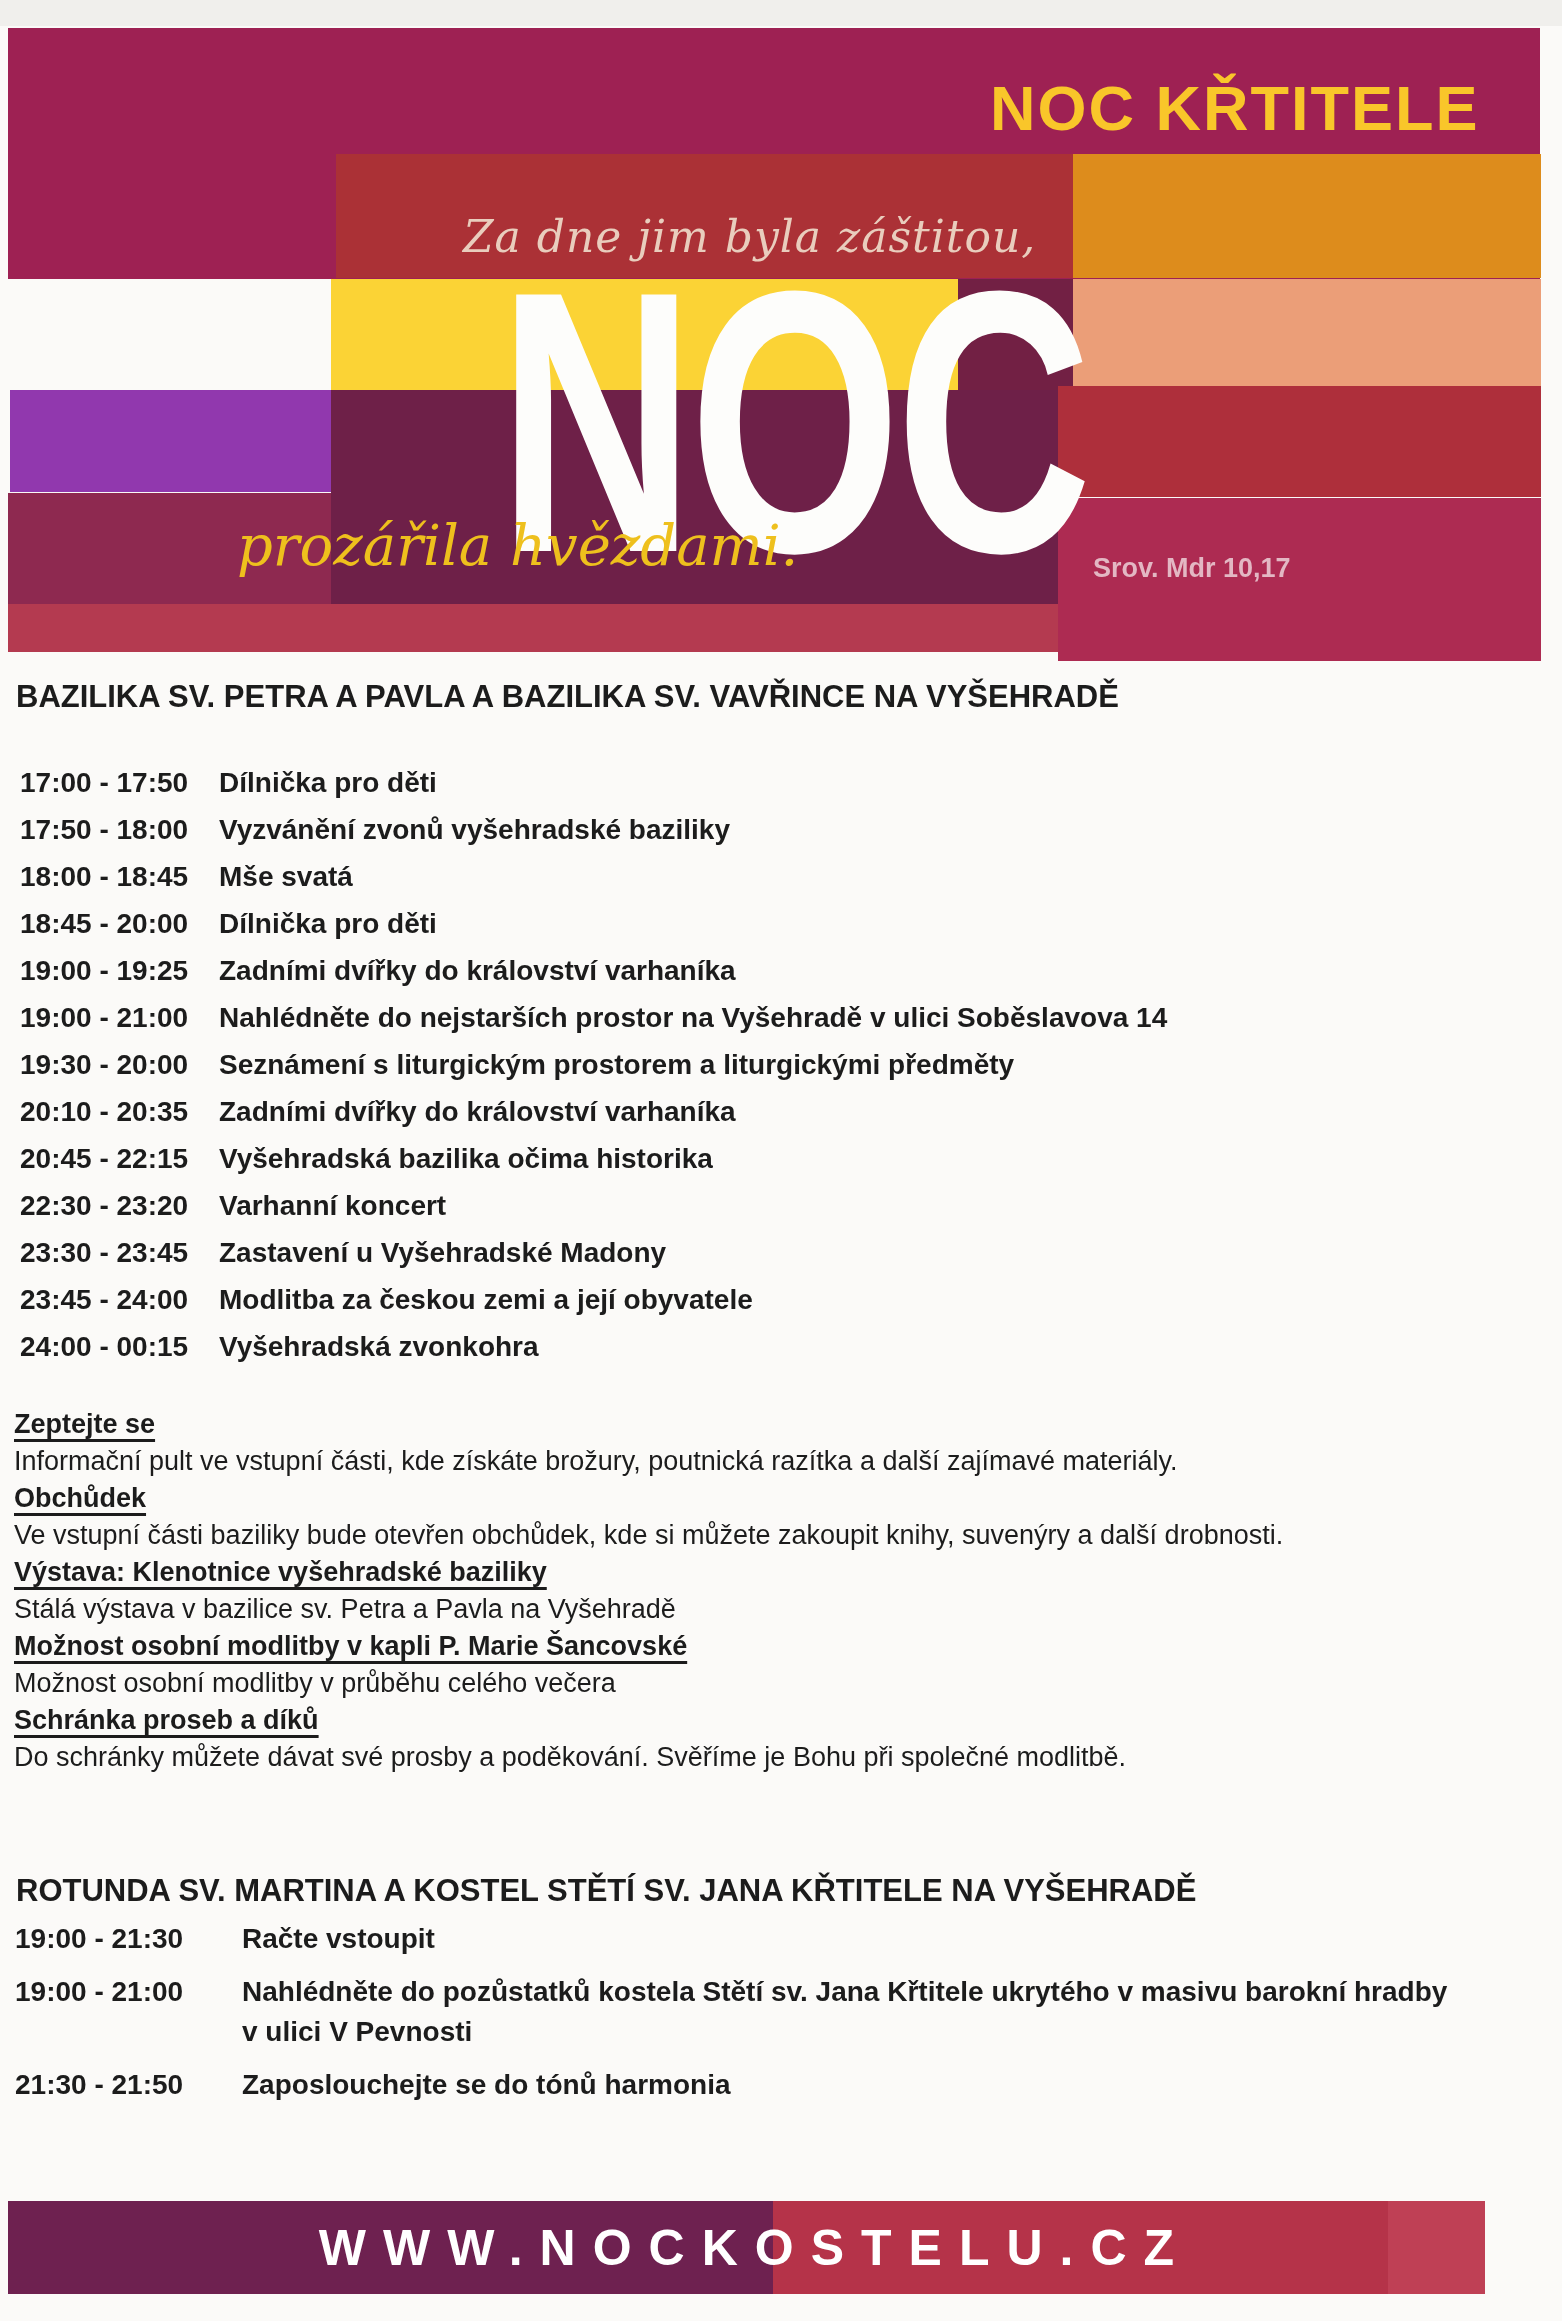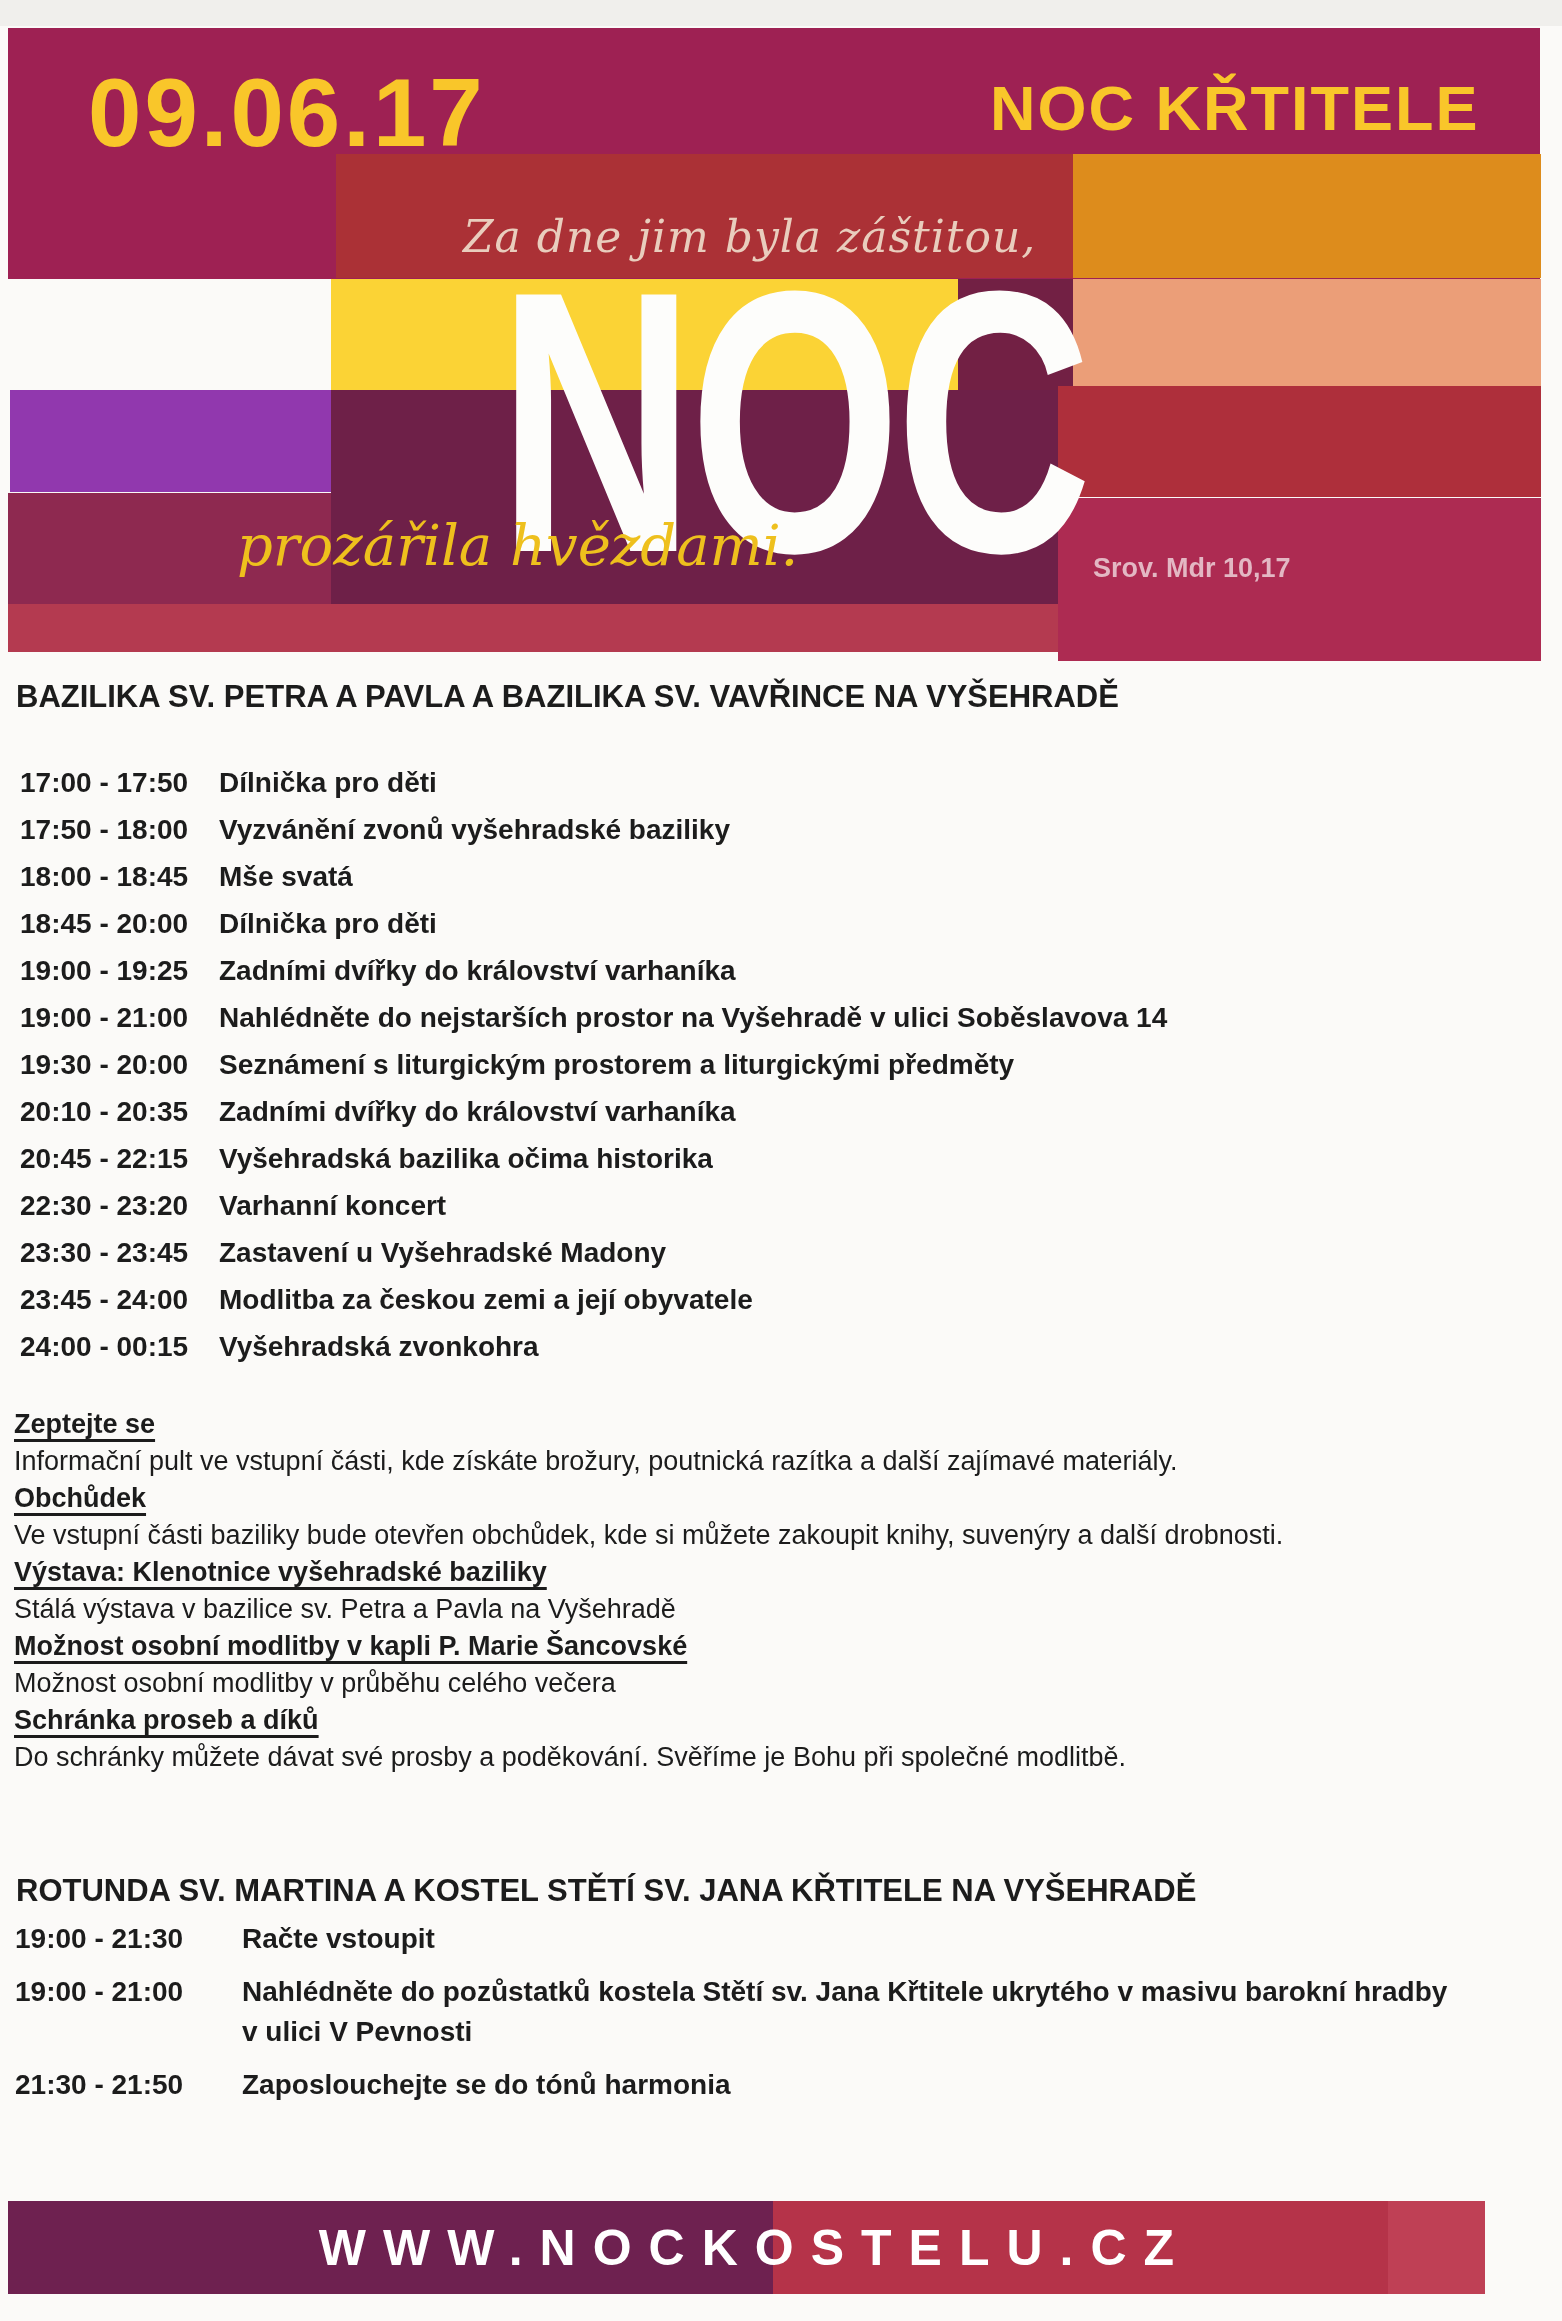--- a/index.html
+++ b/index.html
@@ -76,21 +76,20 @@
   <div class="blk blk-yellow"></div>
   <div class="blk blk-dark-maroon"></div>
   <div class="blk blk-salmon"></div>
   <div class="blk blk-purple"></div>
   <div class="blk blk-left-maroon"></div>
   <div class="blk blk-plum"></div>
   <div class="blk blk-brick-right"></div>
   <div class="blk blk-raspberry"></div>
   <div class="blk blk-bottom-band"></div>
 
-  <div class="abs hero-date">09.06.17</div>
   <div class="abs hero-brand">NOC KŘTITELE</div>
   <div class="abs hero-tagline-top">Za dne jim byla záštitou,</div>
   <div class="abs hero-big-word">NOC</div>
   <div class="abs hero-tagline-bottom">prozářila hvězdami.</div>
   <div class="abs hero-cite">Srov. Mdr 10,17</div>
 
   <div class="abs section-title title-1">BAZILIKA SV. PETRA A PAVLA A BAZILIKA SV. VAVŘINCE NA VYŠEHRADĚ</div>
 
   <div class="abs schedule sched-1">
 

